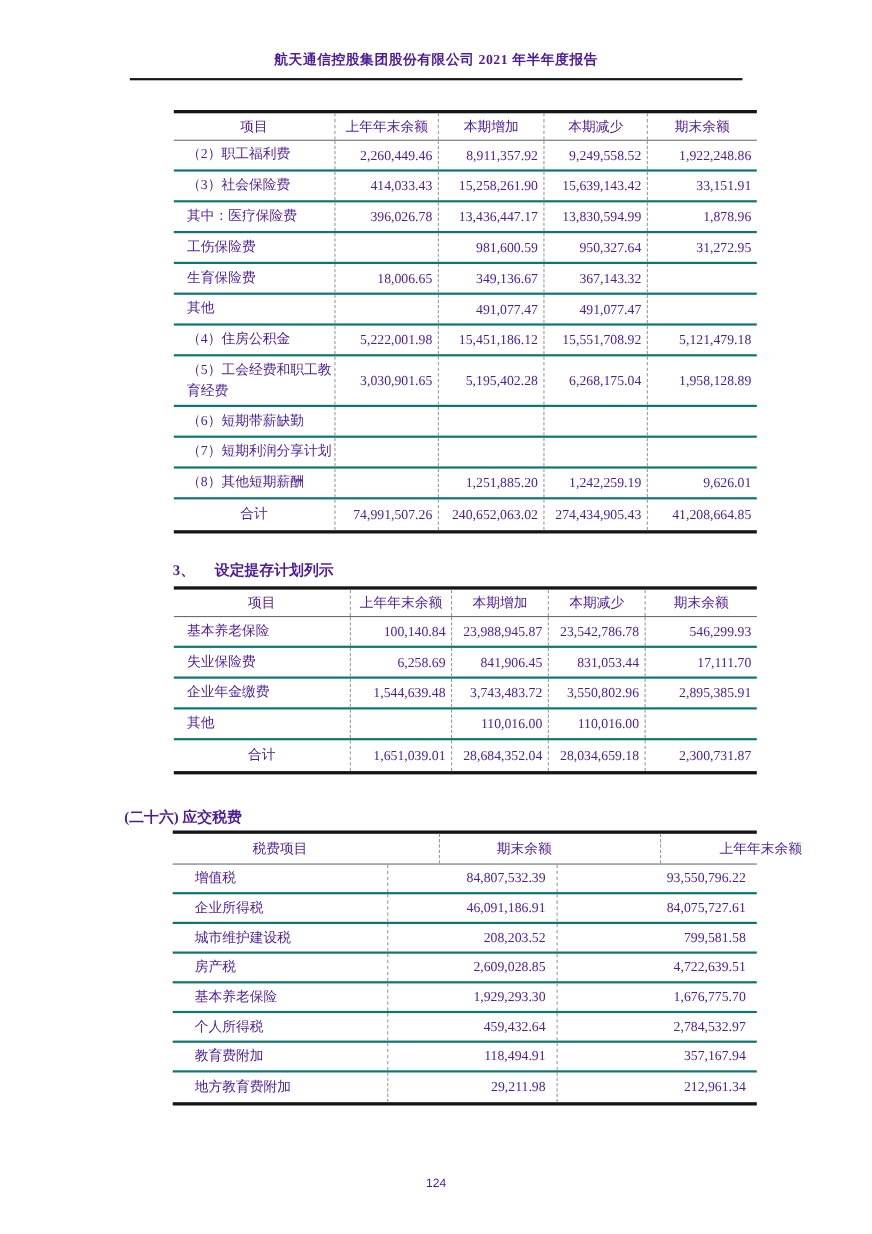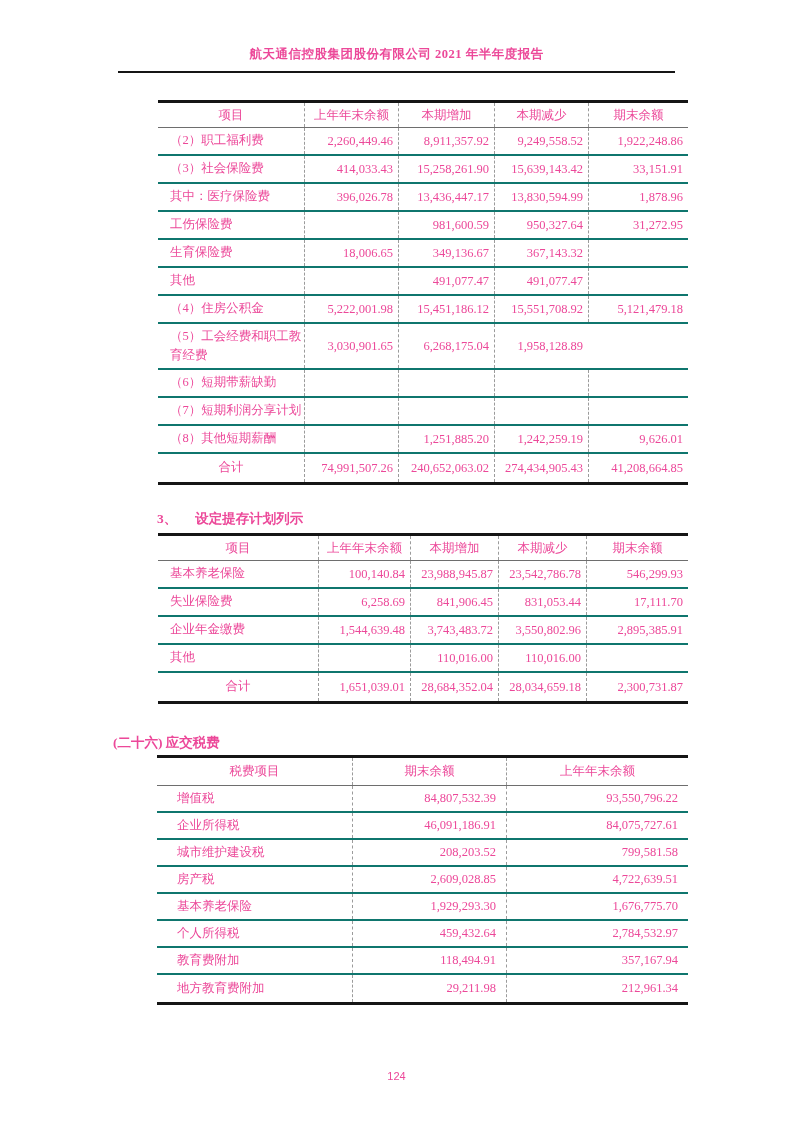--- a/index.html
+++ b/index.html
@@ -3,21 +3,21 @@
 <meta charset="utf-8">
 <style>
   * { box-sizing: border-box; margin: 0; padding: 0; }
   html,body { background:#ffffff; }
   .page {
     position: relative;
     width: 793px;
     height: 1122px;
     background: #ffffff;
     font-family: "Liberation Serif", "DejaVu Serif", serif;
-    color: #ec4899;
+    color: #4c1d95;
     overflow: hidden;
   }
   .doc-title {
     position: absolute;
     top: 46px; left: 0;
     width: 100%;
     text-align: center;
     font-size: 12.5px;
     font-weight: bold;
     letter-spacing: 0.5px;
@@ -47,21 +47,21 @@
   .tbl1 { left: 158px; top: 100px; width: 530px; }
   .tbl2 { left: 158px; top: 533px; width: 530px; }
   .tbl3 { left: 157px; top: 755px; width: 531px; }
 
   .trow { display: grid; border-bottom: 2px solid #0f766e; }
   .trow:last-child { border-bottom: none; }
   .tbl1 .trow { grid-template-columns: 146px 94px 96px 94px 100px; min-height: 28px; }
   .tbl2 .trow { grid-template-columns: 160px 92px 88px 88px 102px; min-height: 28px; }
   .tbl3 .trow { grid-template-columns: 195px 154px 182px; min-height: 27px; }
   .tbl1 .thead, .tbl2 .thead { min-height: 25px; }
-  .tbl3 .thead { min-height: 28px; }
+  .tbl3 .thead { min-height: 28px; gap: 47px; }
   .thead { border-bottom: 1px solid #6e6e6e; }
   .trow.tall { min-height: 46px; }
 
   .tcell {
     display: flex;
     align-items: center;
     overflow: hidden;
   }
   .tcell + .tcell { border-left: 1px dashed #9b9b9b; }
   .tcell.th { justify-content: center; }
@@ -142,20 +142,21 @@
         <div class="tcell lab">（4）住房公积金</div>
         <div class="tcell num">5,222,001.98</div>
         <div class="tcell num">15,451,186.12</div>
         <div class="tcell num">15,551,708.92</div>
         <div class="tcell num">5,121,479.18</div>
       </div>
       <div class="trow tall">
         <div class="tcell lab">（5）工会经费和职工教
 育经费</div>
         <div class="tcell num">3,030,901.65</div>
+        <div class="tcell num">5,195,402.28</div>
         <div class="tcell num">6,268,175.04</div>
         <div class="tcell num">1,958,128.89</div>
       </div>
       <div class="trow">
         <div class="tcell lab">（6）短期带薪缺勤</div>
         <div class="tcell num"></div>
         <div class="tcell num"></div>
         <div class="tcell num"></div>
         <div class="tcell num"></div>
       </div>

